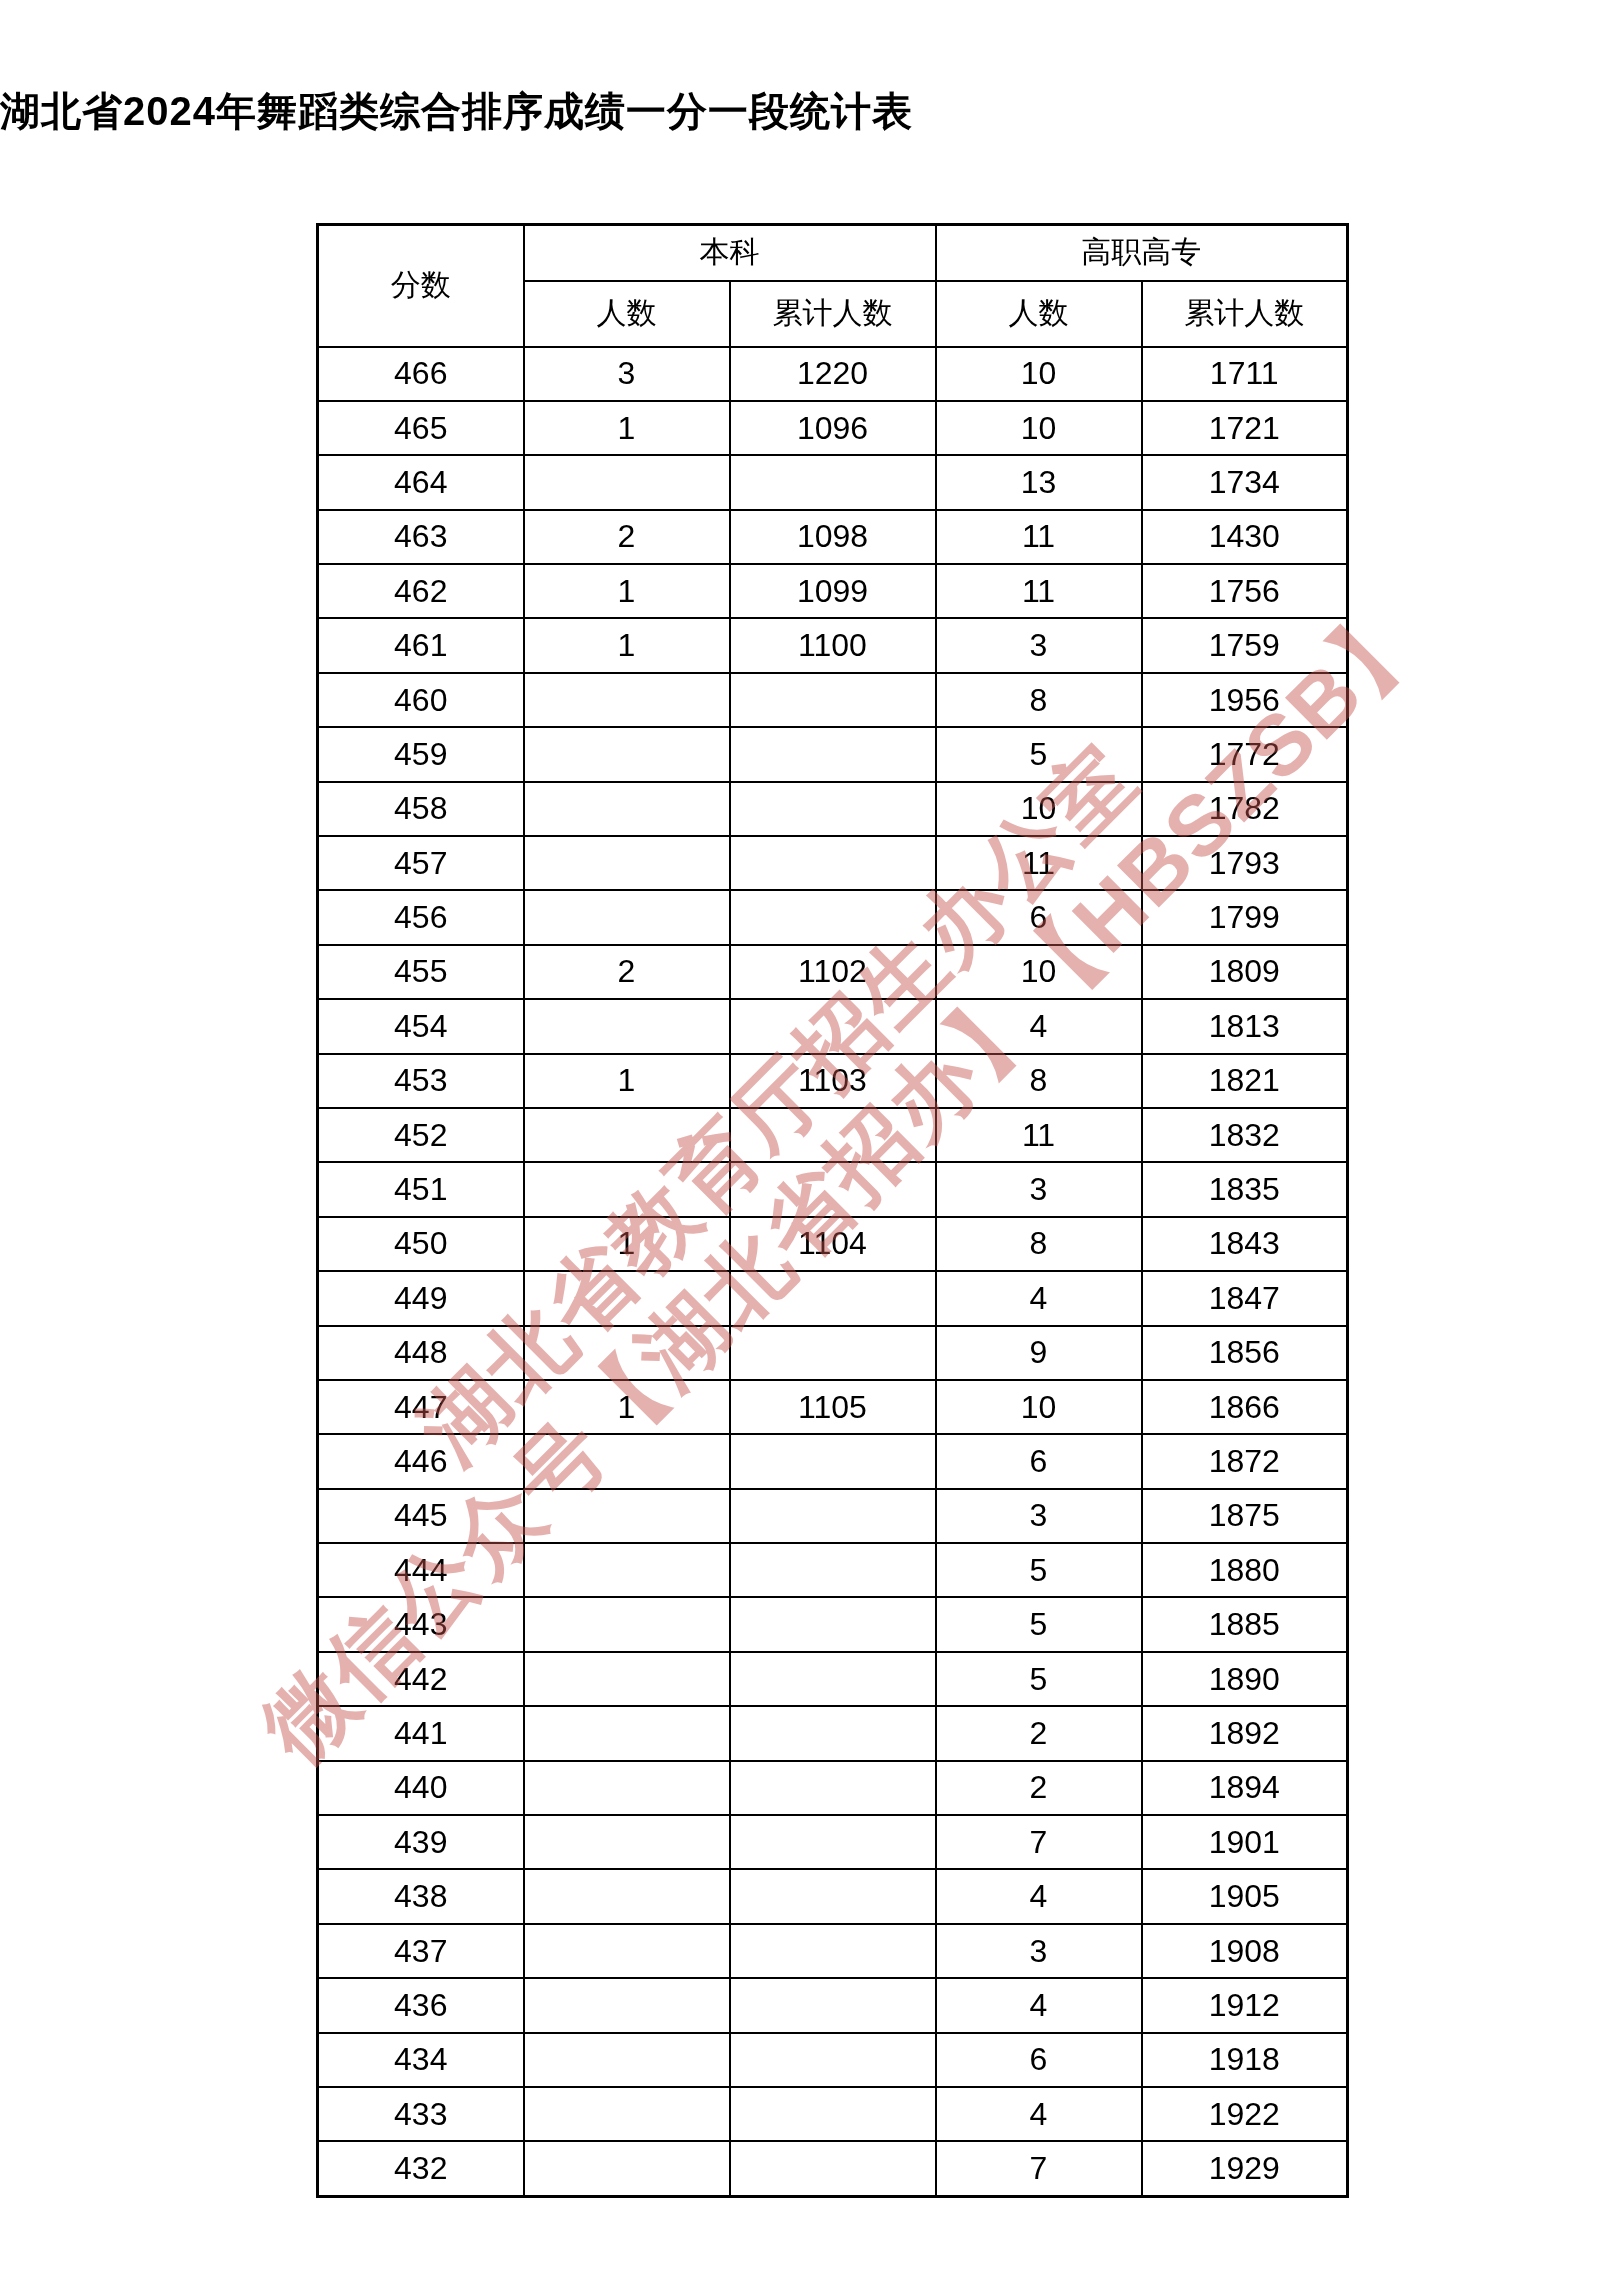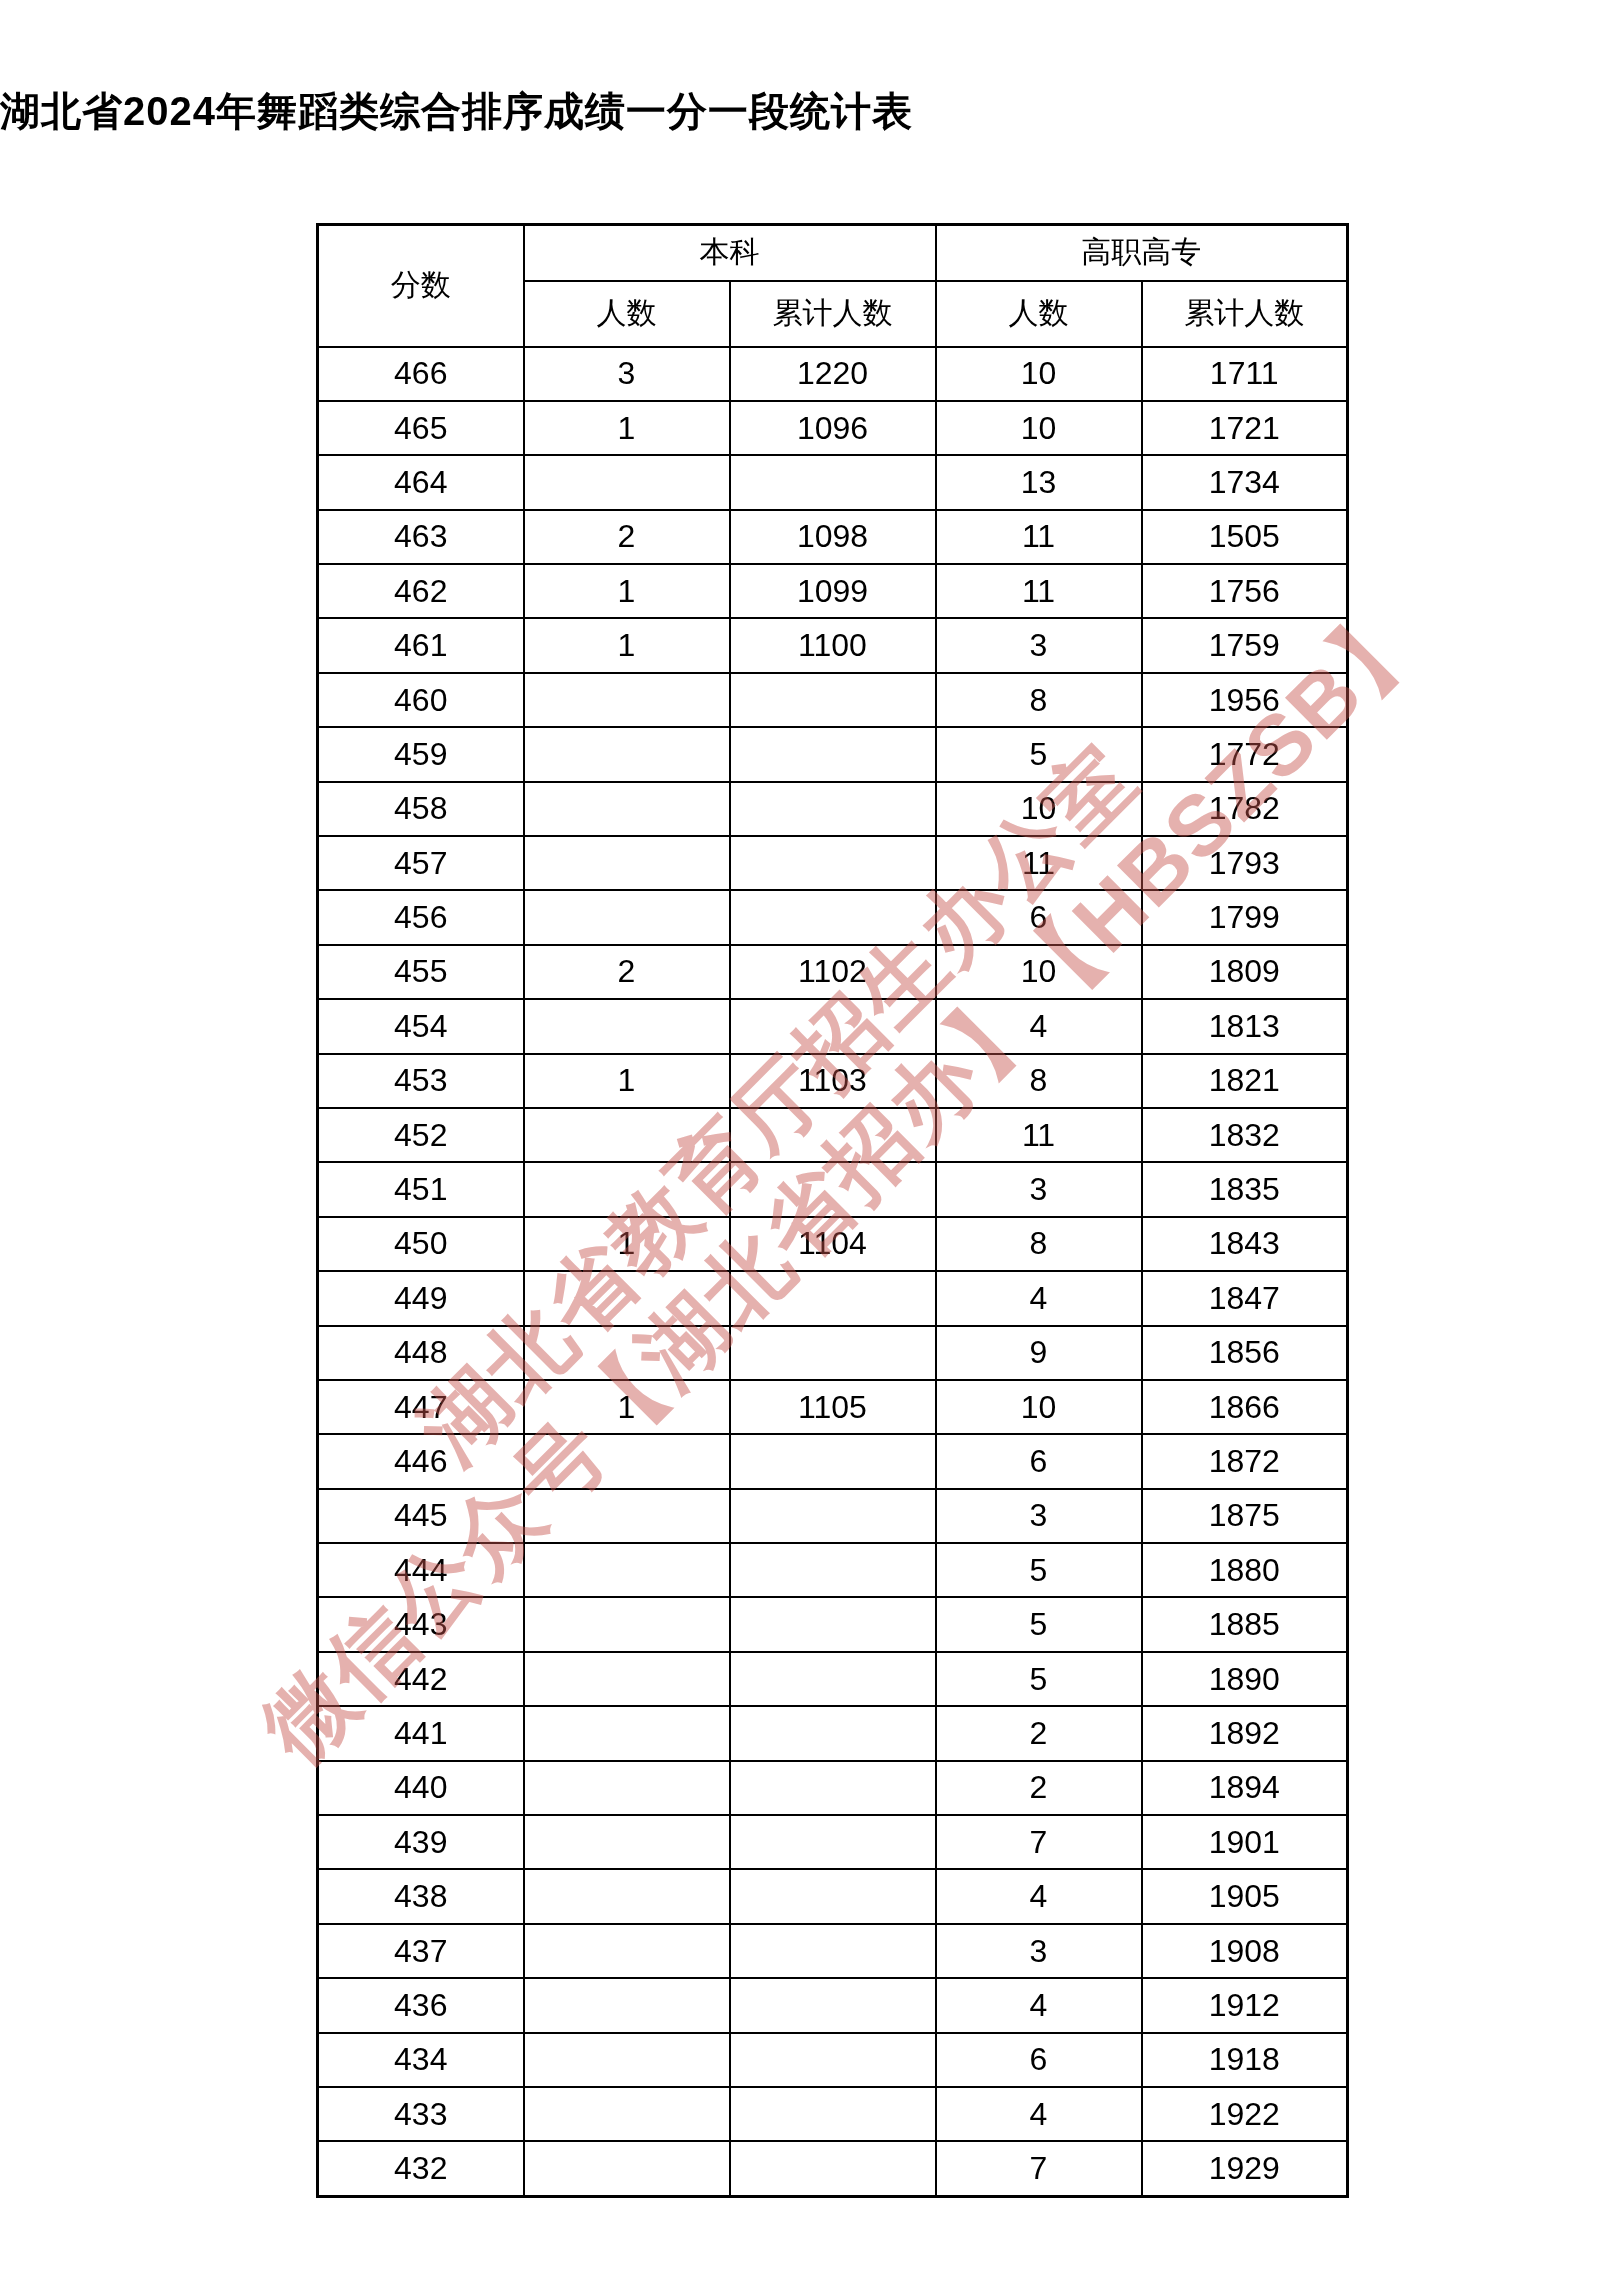--- a/index.html
+++ b/index.html
@@ -118,21 +118,21 @@
         <td></td>
         <td></td>
         <td>13</td>
         <td>1734</td>
       </tr>
       <tr>
         <td>463</td>
         <td>2</td>
         <td>1098</td>
         <td>11</td>
-        <td>1505</td>
+        <td>1430</td>
       </tr>
       <tr>
         <td>462</td>
         <td>1</td>
         <td>1099</td>
         <td>11</td>
         <td>1756</td>
       </tr>
       <tr>
         <td>461</td>

